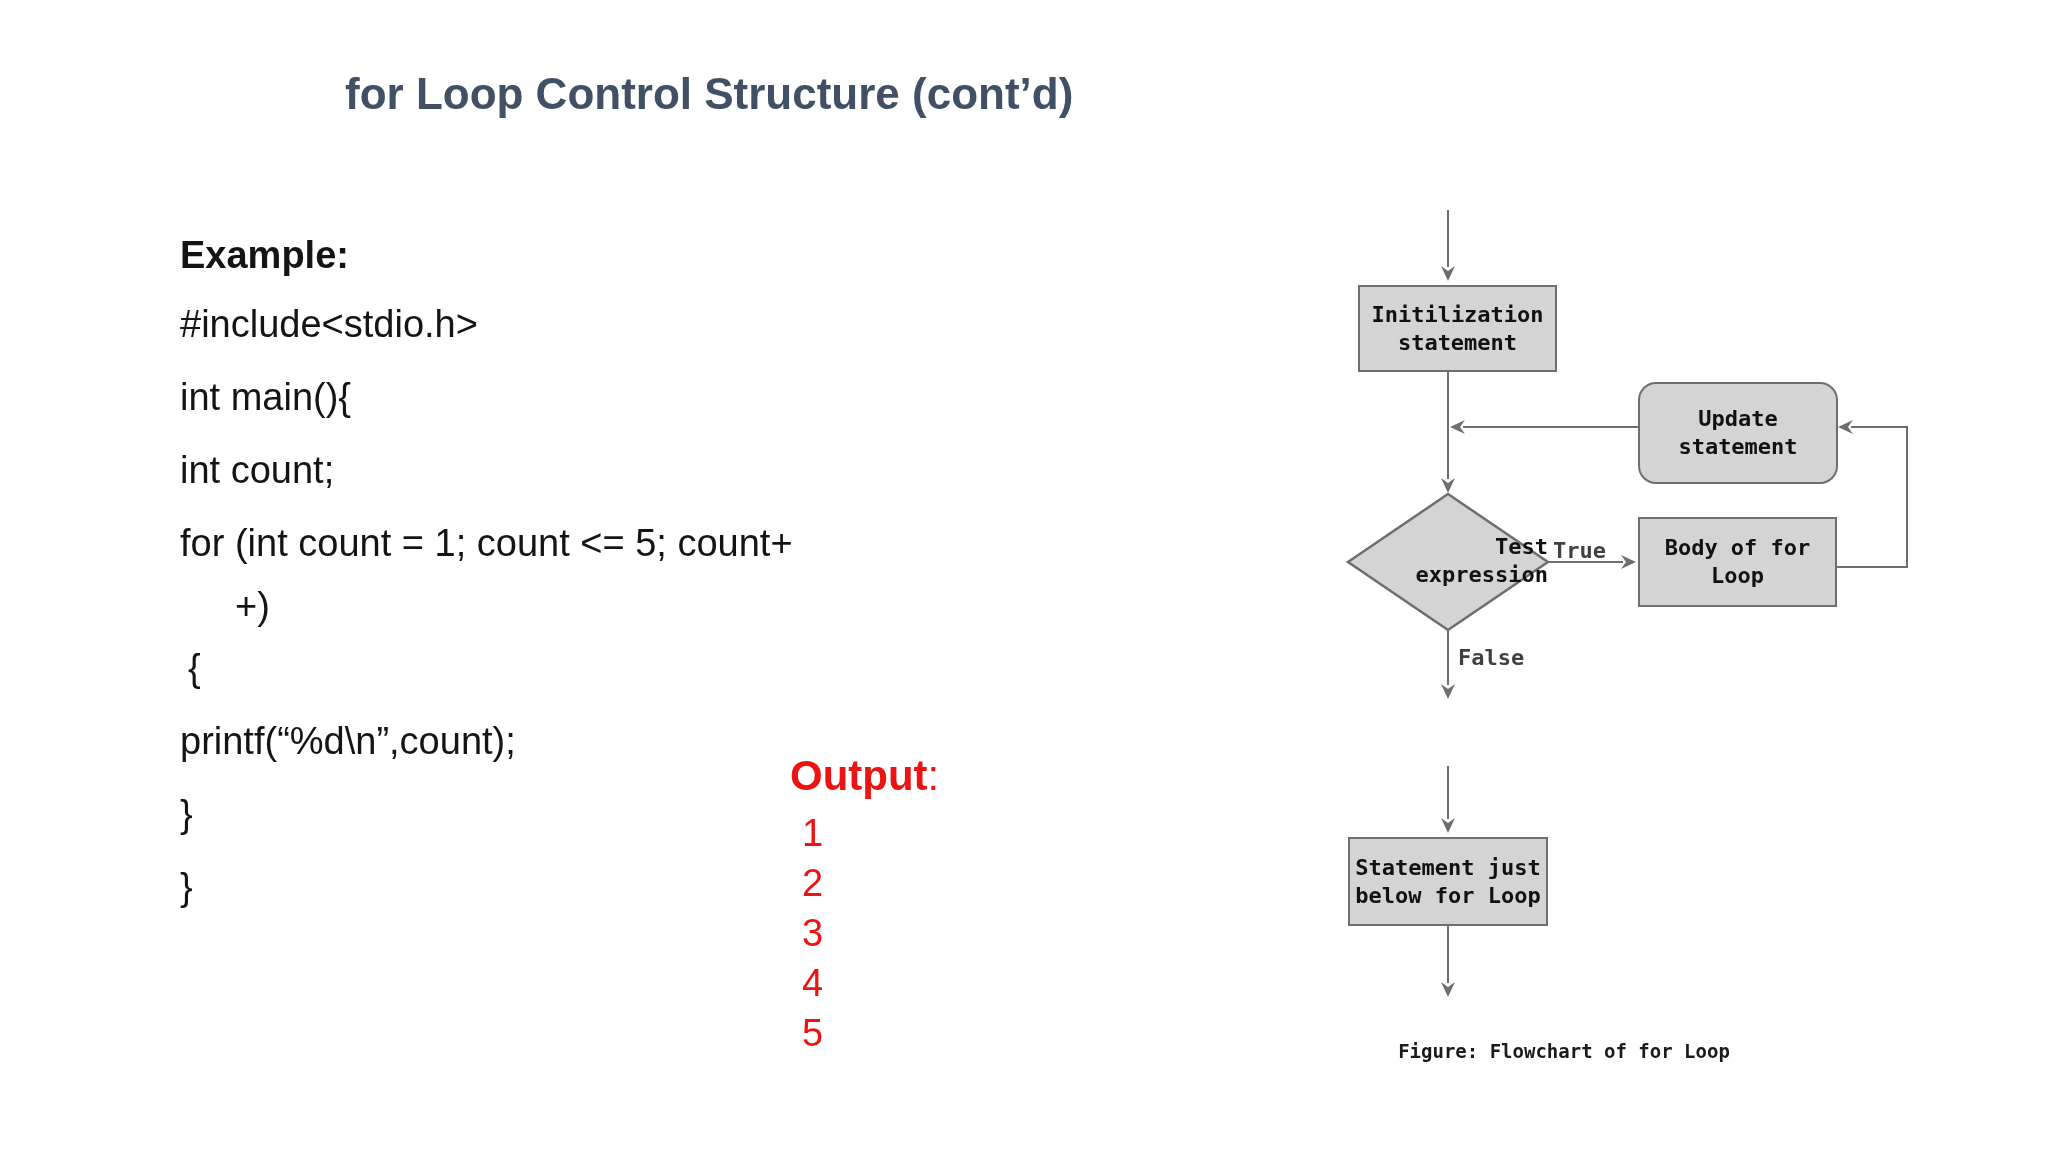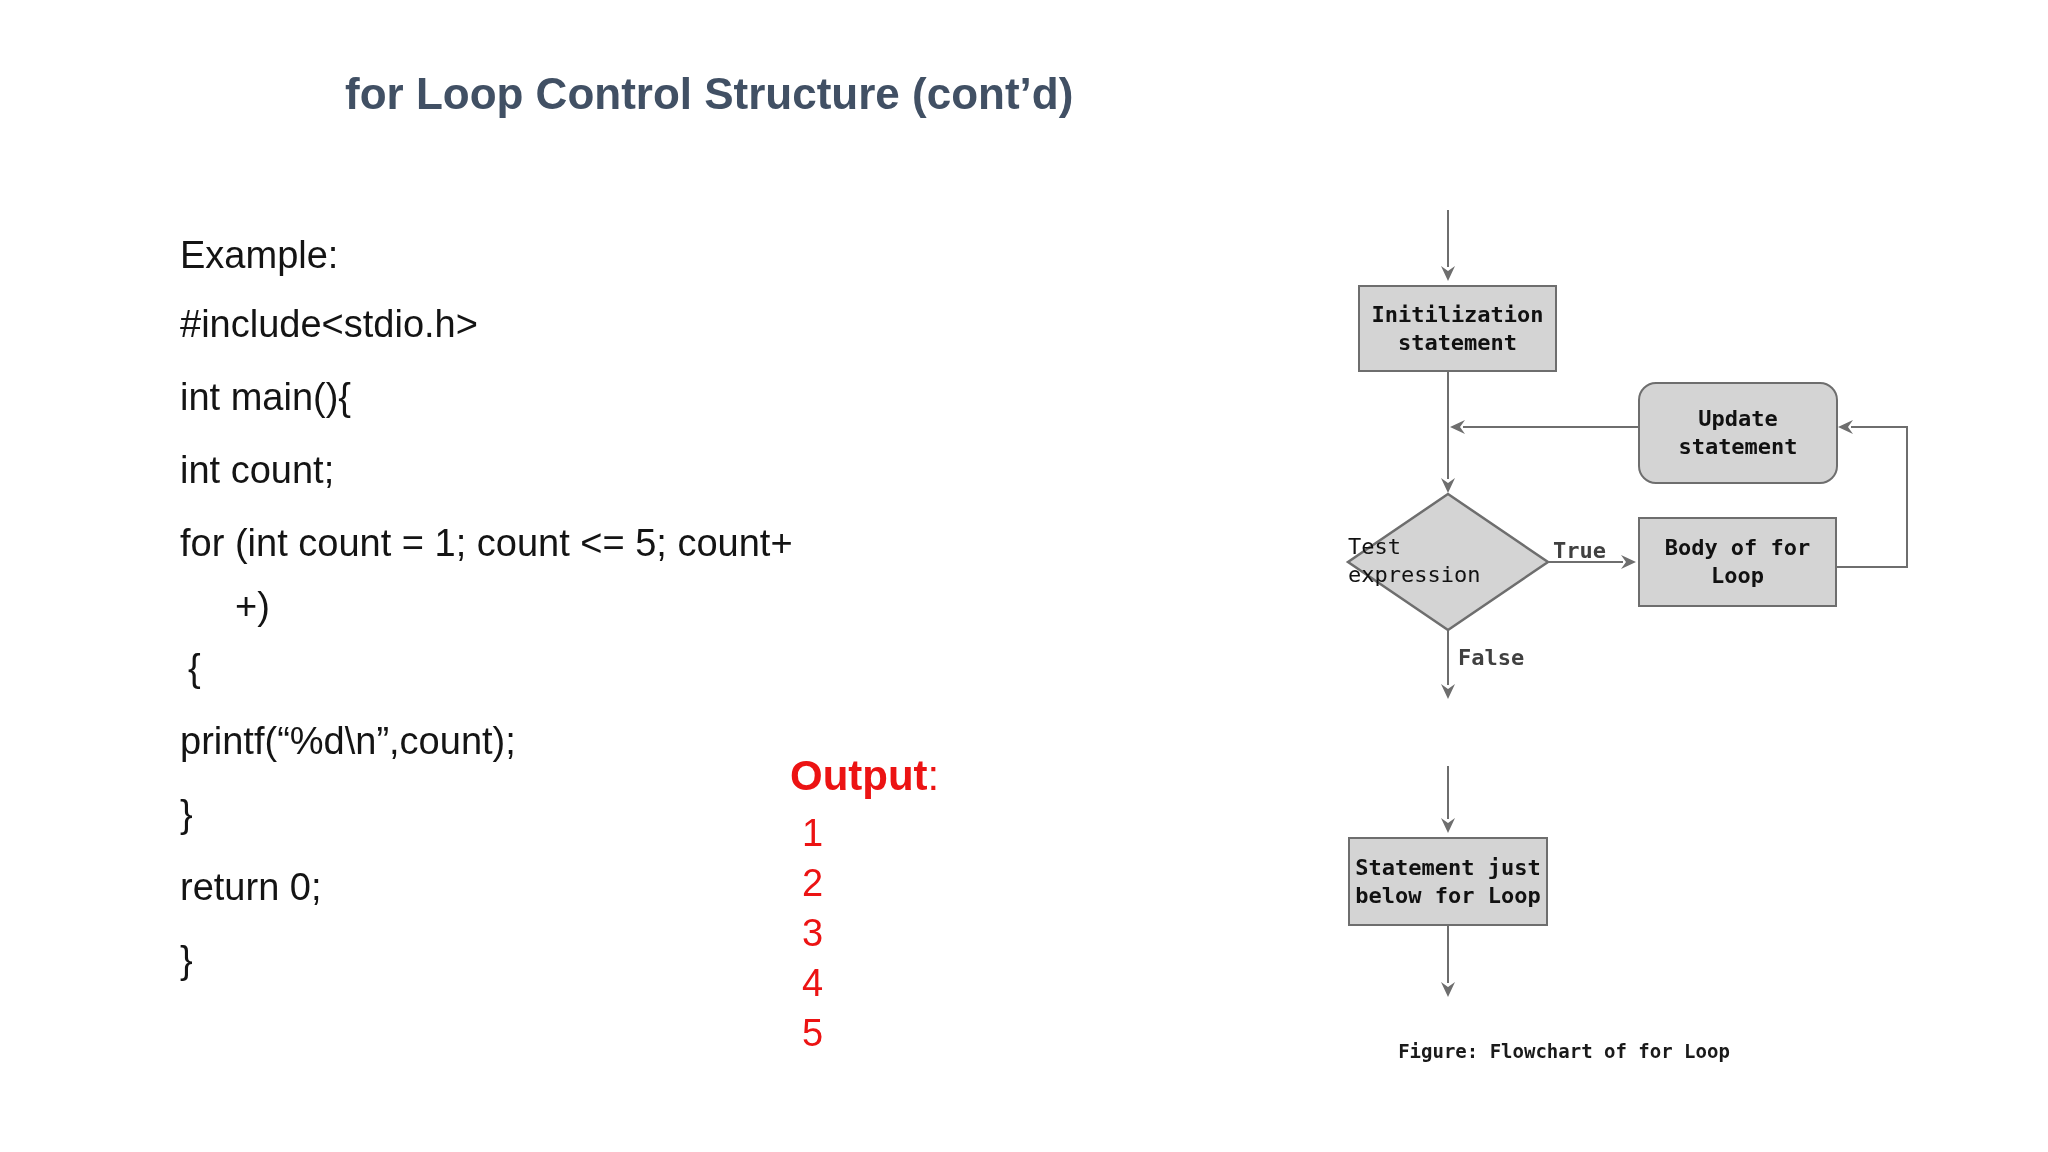--- a/index.html
+++ b/index.html
@@ -11,21 +11,21 @@
   }
   
   .title {
     position:absolute; left:345px; top:48px;
     font-size:44px; line-height:92px; font-weight:700;
     color:#415064; letter-spacing:0px; white-space:nowrap;
   }
   
   .code { position:absolute; left:180px; top:222px; font-size:38px; color:#141414; }
   .code-line { height:73px; display:flex; align-items:center; white-space:pre; }
-  .code-line.heading { height:66px; font-weight:400; }
+  .code-line.heading { height:66px; font-weight:700; }
   .code-line.wrap { height:52px; padding-left:55px; }
   .code-line.brace-open { padding-left:8px; }
   
   .output { position:absolute; left:790px; top:752px; }
   .output-label { font-size:42px; font-weight:700; color:#ec1313; white-space:nowrap; }
   .output-label .colon { font-weight:400; }
   .output-values { margin-top:8px; margin-left:12px; }
   .output-value { font-size:38px; line-height:50px; color:#ec1313; }
   
   .fc-svg { position:absolute; left:0; top:0; width:2048px; height:1152px; }
@@ -35,22 +35,22 @@
     font-family:"DejaVu Sans Mono", monospace; font-weight:700;
     font-size:22px; line-height:28px; color:#111111; text-align:center;
   }
   .fc-node.init   { left:1358px; top:285px; width:199px; height:87px;text-align:center; }
   .fc-node.update { left:1638px; top:382px; width:200px; height:102px;border-radius:18px; }
   .fc-node.body   { left:1638px; top:517px; width:199px; height:90px; }
   .fc-node.oval   { left:1342px; top:703px; width:212px; height:63px; border-radius:32px; }
   .fc-node.below  { left:1348px; top:837px; width:200px; height:89px; }
   .fc-diamond-text {
     position:absolute; left:1348px; top:533px; width:200px;
-    font-family:"DejaVu Sans Mono", monospace; font-weight:400;
-    font-size:22px; line-height:28px; color:#111111; text-align:left;
+    font-family:"DejaVu Sans Mono", monospace; font-weight:700;
+    font-size:22px; line-height:28px; color:#111111; text-align:right;
   }
   .fc-edge-label {
     position:absolute; font-family:"DejaVu Sans Mono", monospace;
     font-weight:700; font-size:22px; line-height:24px; color:#404040; white-space:nowrap;
   }
   .fc-edge-label.true  { left:1553px; top:539px; }
   .fc-edge-label.false { left:1458px; top:646px; }
   .fc-caption {
     position:absolute; left:1364px; top:1040px; width:400px; text-align:center;
     font-family:"DejaVu Sans Mono", monospace; font-weight:700;
@@ -67,21 +67,20 @@
   <div class="code">
     <div class="code-line heading">Example:</div>
     <div class="code-line">#include&lt;stdio.h&gt;</div>
     <div class="code-line">int main(){</div>
     <div class="code-line">int count;</div>
     <div class="code-line">for (int count = 1; count &lt;= 5; count+</div>
     <div class="code-line wrap">+)</div>
     <div class="code-line brace-open">{</div>
     <div class="code-line">printf(“%d\n”,count);</div>
     <div class="code-line">}</div>
-    <div class="code-line">return 0;</div>
     <div class="code-line">}</div>
   </div>
 
   <div class="output">
     <div class="output-label"><span>Output</span><span class="colon">:</span></div>
     <div class="output-values">
       <div class="output-value">1</div>
       <div class="output-value">2</div>
       <div class="output-value">3</div>
       <div class="output-value">4</div>

